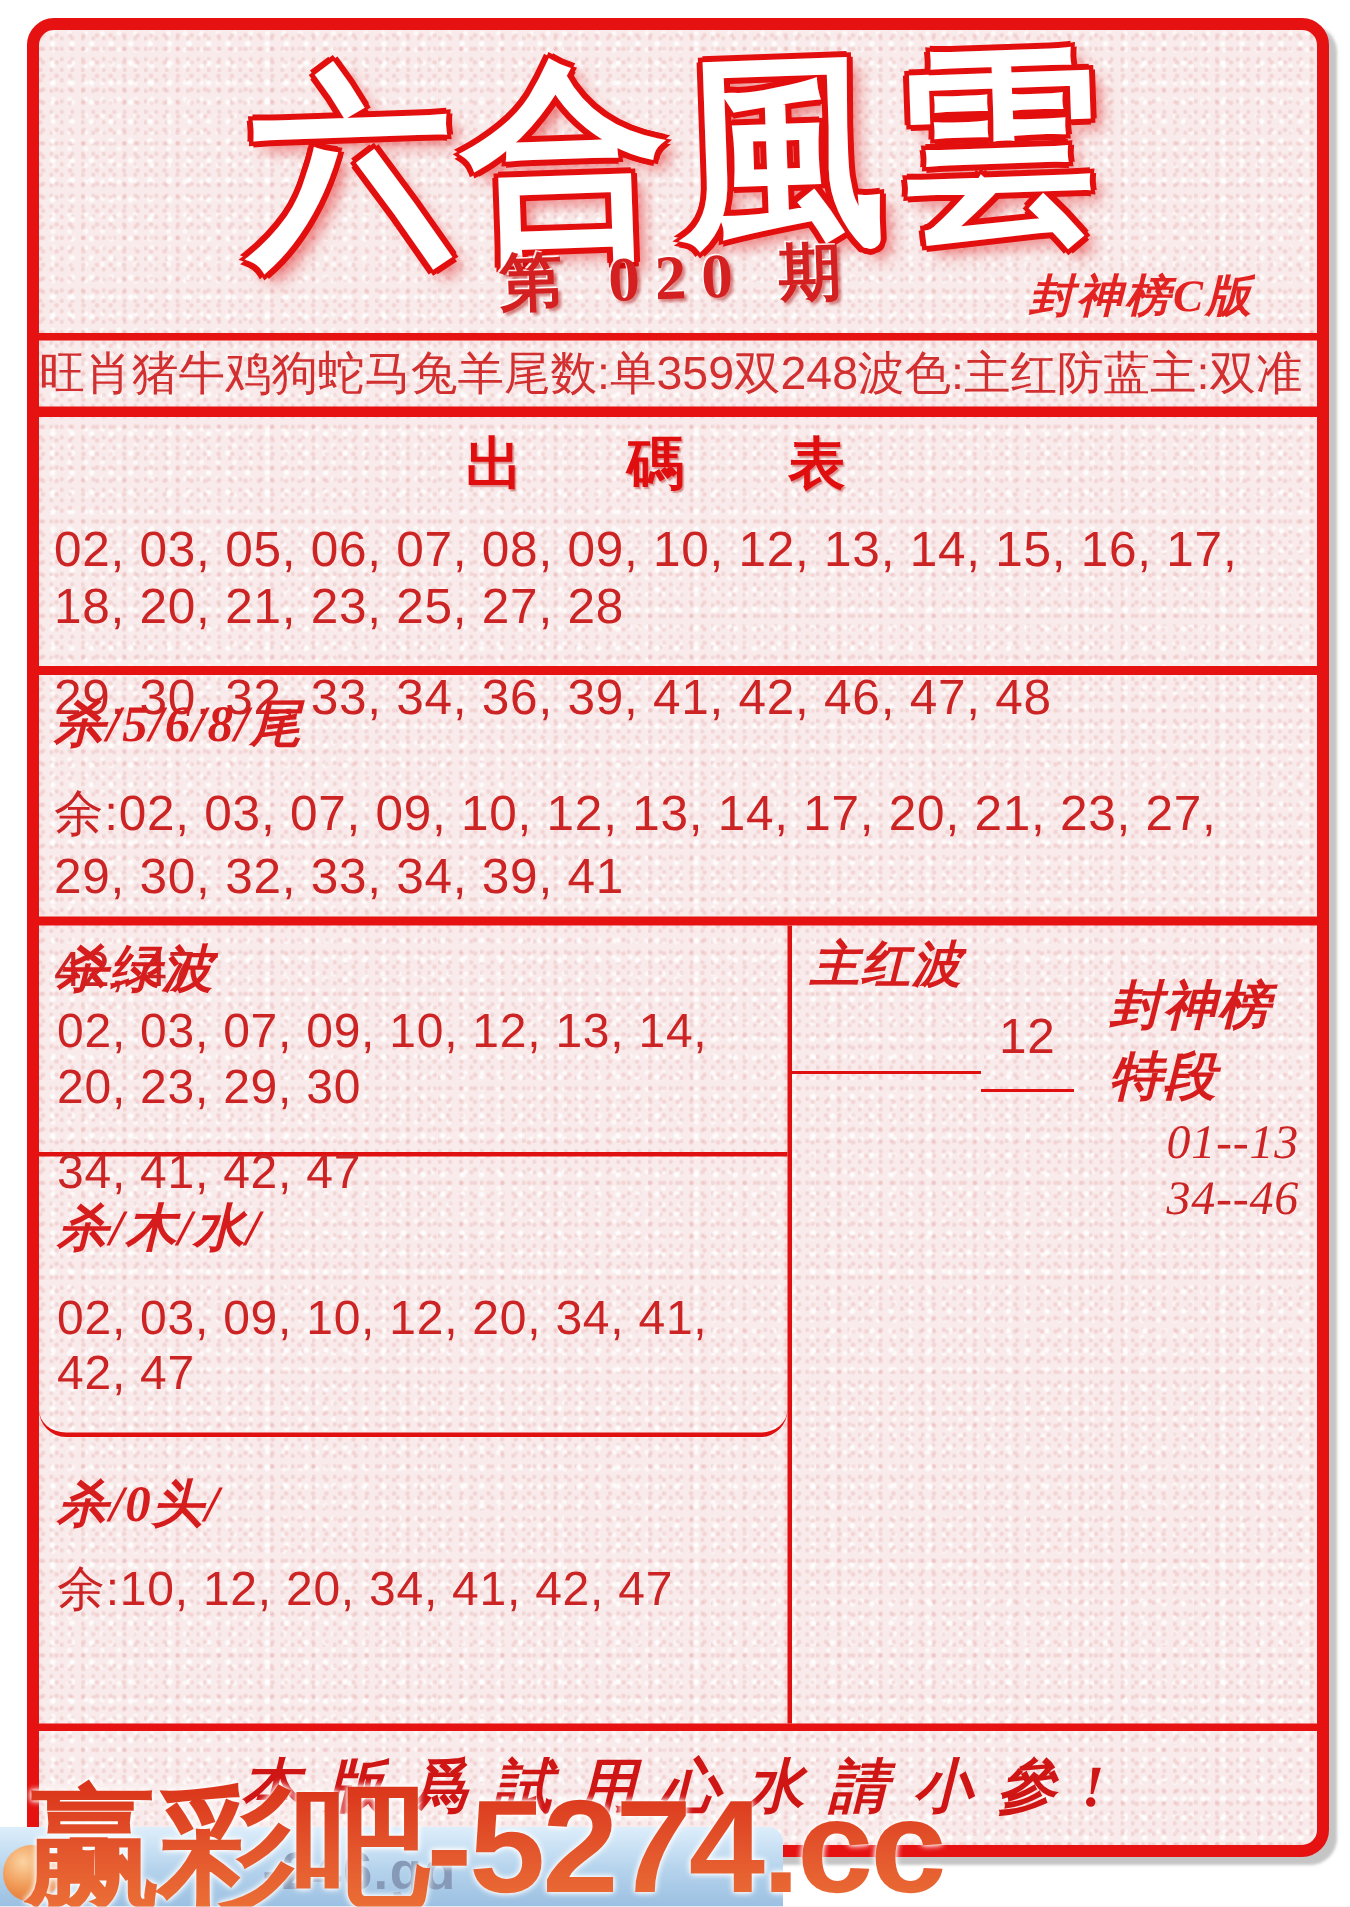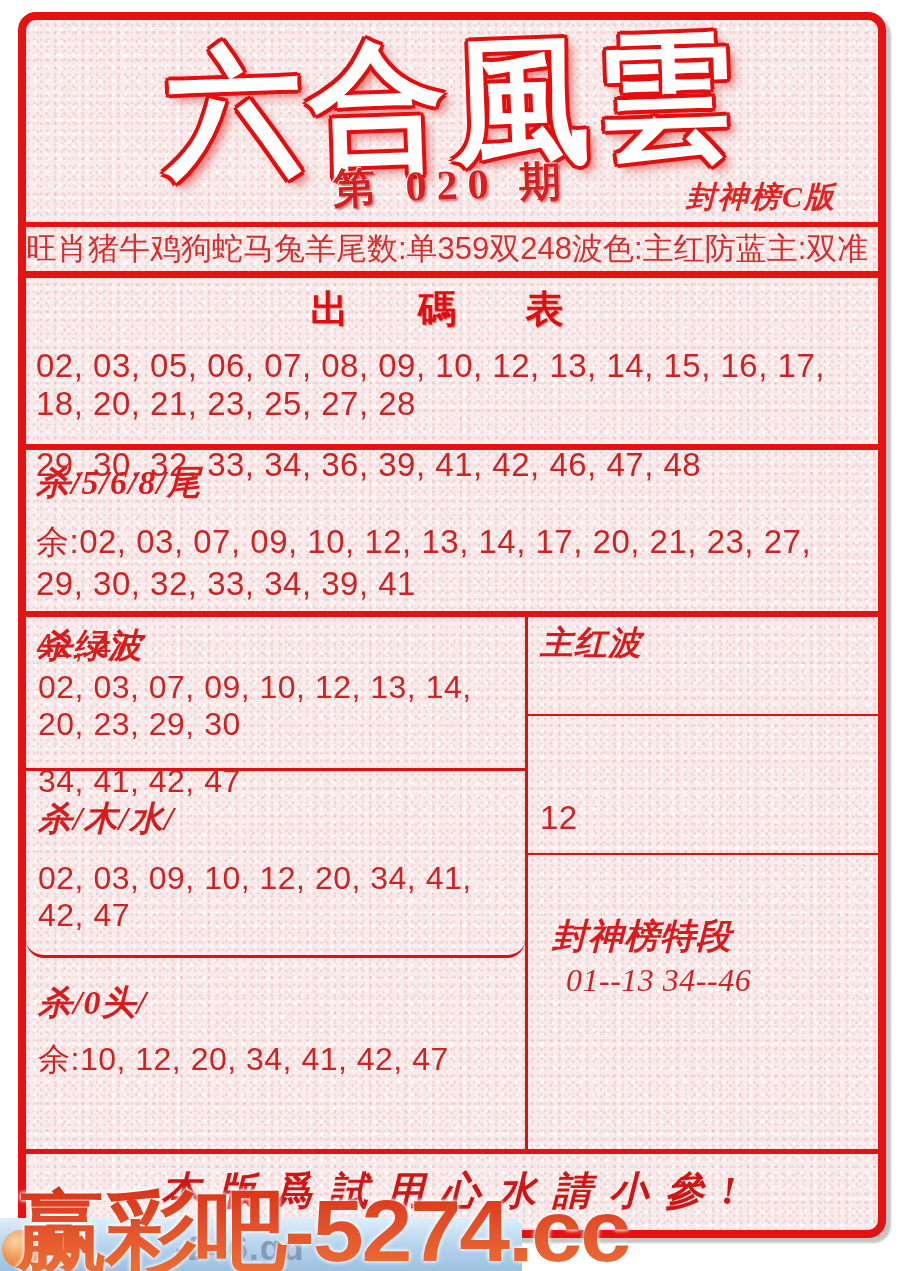--- a/index.html
+++ b/index.html
@@ -67,39 +67,39 @@
   .cell-head{
     font-family:"Liberation Serif",serif;font-weight:bold;font-style:italic;
     font-size:34px;color:#d61c1c;letter-spacing:1px;
   }
   .sec-568 .cell-head{margin-top:10px;}
   .sec-568 .l1{margin-top:14px;}
   .sec-568 .l2{margin-top:24px;}
   
   .columns{flex:none;height:538px;box-sizing:border-box;border-top:6px solid #e61111;display:flex;}
   .col-left{width:502px;flex:none;box-sizing:border-box;border-right:3px solid #e01010;display:flex;flex-direction:column;}
-  .col-right{flex:1;display:flex;flex-direction:column;gap:28px;}
+  .col-right{flex:1;display:flex;flex-direction:row;}
   .cell{box-sizing:border-box;padding:0 12px;flex:none;}
   .cell.grow{flex:1;border-radius:27px;}
   .cl1{height:154px;border-bottom:3px solid #e01010;}
   .cl1 .cell-head{margin-top:6px;}
   .cl1 .l1{font-size:32px;}
   .cl1 .l2{margin-top:20px;font-size:32px;}
   .cl2{height:187px;border-bottom:3px solid #e01010;border-radius:18px;}
   .cl2 .cell-head{margin-top:25px;}
   .cl2 .l1{margin-top:18px;font-size:32px;}
   .cl3 .cell-head{margin-top:22px;}
   .cl3 .l1{margin-top:12px;font-size:32px;}
   .cr1{height:99px;border-bottom:2px solid #e01010;}
   .cr1 .cell-head{margin-top:4px;font-size:33px;}
   .cr1 .l1{margin-top:8px;font-size:33px;}
   .cr2{height:111px;border-bottom:2px solid #e01010;}
   .cr2 .l1{margin-top:55px;font-size:33px;}
   .cr3 .cell-head{margin-top:30px;padding-left:12px;font-size:35px;}
-  .cr3 .l1{margin-top:2px;padding-left:26px;font-size:32px;font-style:italic;font-family:"Liberation Serif",serif;}
+  .cr3 .l1{margin-top:2px;padding-left:26px;font-size:32px;font-style:italic;font-family:"Liberation Serif",serif;text-align:right;}
   
   .footer{
     flex:1;box-sizing:border-box;border-top:5px solid #e61111;
     font-family:"Liberation Serif",serif;font-weight:bold;font-style:italic;
     font-size:39px;color:#d01515;letter-spacing:17px;
     padding:10px 0 0 135px;white-space:nowrap;overflow:hidden;
   }
   
   .blue-strip{
     position:absolute;left:0;top:1218px;width:522px;height:53px;

